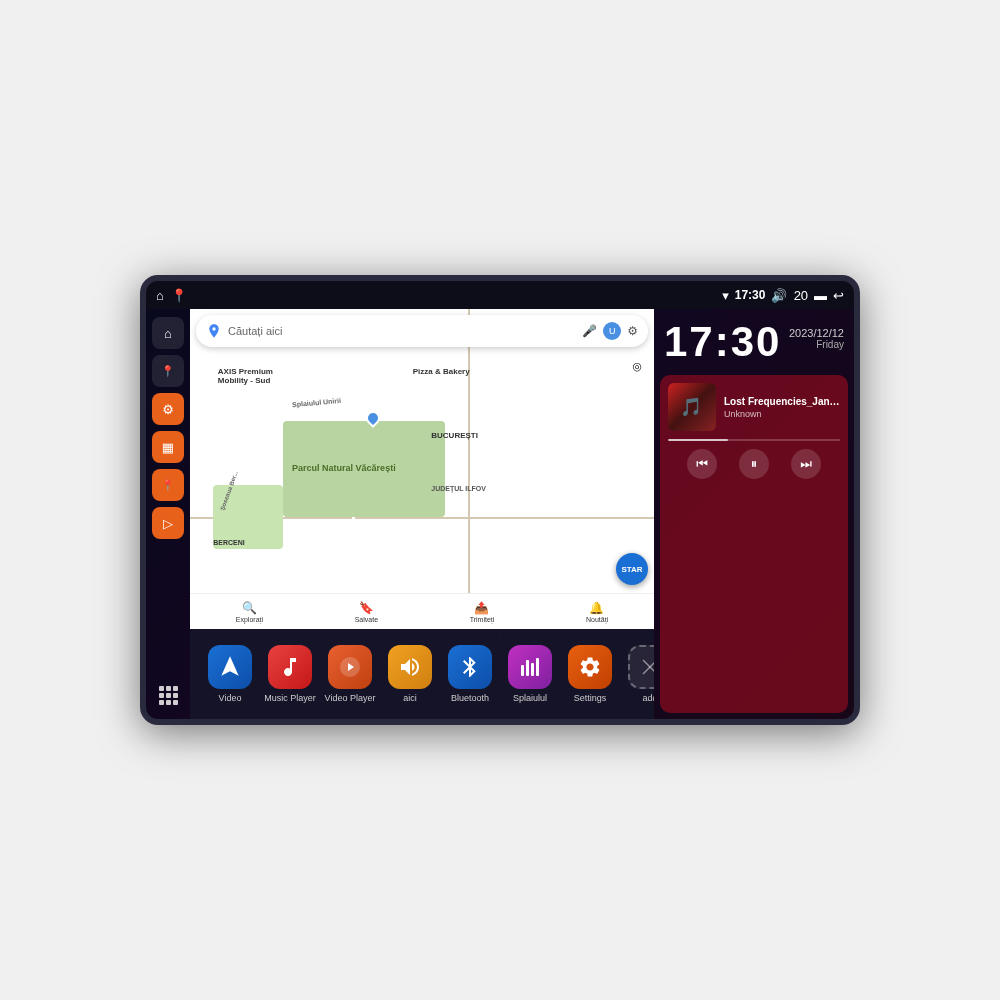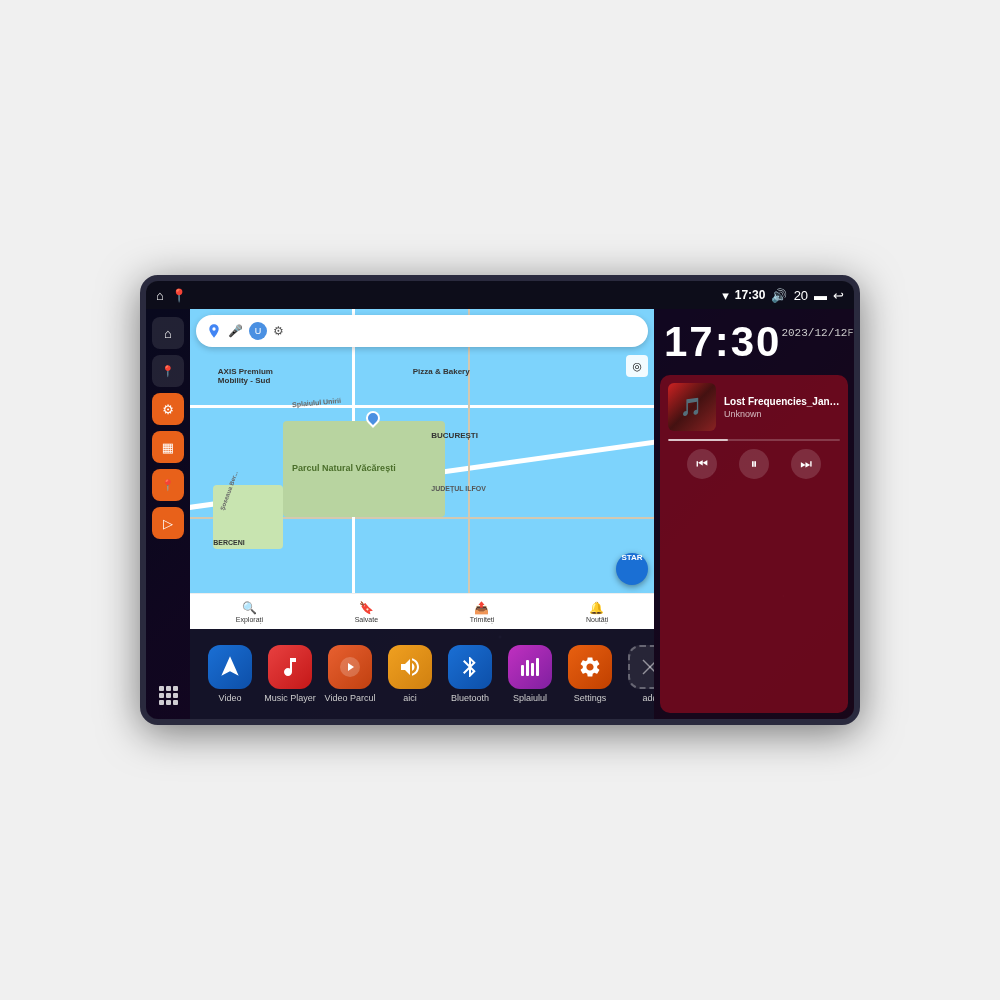--- a/index.html
+++ b/index.html
@@ -142,21 +142,21 @@
       right: 0;
       bottom: 0;
       background: #e8e0d0;
       overflow: hidden;
     }
 
     
     .map-bg {
       width: 100%;
       height: 100%;
-      background: #7dd3fc;
+      background: #ffffff;
       position: relative;
     }
 
     .map-road-h {
       position: absolute;
       height: 4px;
       background: #fff;
       left: 0; right: 0;
     }
     .map-road-v {
@@ -435,21 +435,21 @@
     
     .map-star-btn {
       position: absolute;
       right: 8px;
       bottom: 44px;
       width: 40px;
       height: 40px;
       background: #1a6fd4;
       border-radius: 50%;
       display: flex;
-      align-items: flex-start;
+      align-items: center;
       justify-content: center;
       box-shadow: 0 2px 6px rgba(0,0,0,0.4);
       z-index: 20;
       color: #fff;
       font-size: 14px;
       font-weight: bold;
     }
 
     
     .map-location-btn {
@@ -567,20 +567,21 @@
             <div class="map-label" style="left:7%; top:62%; color:#666; font-size:6px; transform:rotate(-70deg); transform-origin: left center;">Șoseaua Ber...</div>
 
             <div class="map-pin" style="left:38%; top:32%; background:#4a90e2;"></div>
           </div>
 
           <div class="maps-search-bar">
             <svg class="maps-g-icon" viewBox="0 0 24 24" xmlns="http://www.w3.org/2000/svg">
               <path d="M12 2C8.13 2 5 5.13 5 9c0 5.25 7 13 7 13s7-7.75 7-13c0-3.87-3.13-7-7-7z" fill="#4285F4"></path>
               <circle cx="12" cy="9" r="2.5" fill="white"></circle>
             </svg>
+            <span class="maps-search-text">Căutați aici</span>
             <span class="maps-mic-icon">🎤</span>
             <div class="maps-user-icon">U</div>
             <span class="maps-settings-icon">⚙</span>
           </div>
 
           <div class="map-location-btn">
             <span>◎</span>
           </div>
 
           <div class="map-star-btn" style="bottom:44px; right:6px; width:32px; height:32px; font-size:10px;">
@@ -628,21 +629,21 @@
           <span class="app-label">Music Player</span>
         </div>
 
         <div class="app-item">
           <div class="app-icon-wrapper app-video">
             <svg width="24" height="24" viewBox="0 0 24 24">
               <circle cx="12" cy="12" r="10" fill="rgba(255,255,255,0.2)"></circle>
               <path d="M10 8l6 4-6 4V8z" fill="white"></path>
             </svg>
           </div>
-          <span class="app-label">Video Parcul</span>
+          <span class="app-label">Video Player</span>
         </div>
 
         <div class="app-item">
           <div class="app-icon-wrapper app-radio">
             <svg width="24" height="24" viewBox="0 0 24 24">
               <path d="M3 9v6h4l5 5V4L7 9H3zm13.5 3c0-1.77-1.02-3.29-2.5-4.03v8.05c1.48-.73 2.5-2.25 2.5-4.02z" fill="white"></path>
               <path d="M14 3.23v2.06c2.89.86 5 3.54 5 6.71s-2.11 5.85-5 6.71v2.06c4.01-.91 7-4.49 7-8.77s-2.99-7.86-7-8.77z" fill="white"></path>
             </svg>
           </div>
           <span class="app-label">aici</span>
@@ -688,21 +689,21 @@
           <span class="app-label">add</span>
         </div>
       </div>
     </div>
 
     <div class="right-panel">
 
       <div class="clock-section">
         <div style="display:flex; align-items:flex-start; justify-content:space-between;">
           <div class="clock-time">17:30</div>
-          <div style="display:flex;flex-direction:row;align-items:flex-end;padding-top:4px;font-family:Liberation Mono, monospace;">
+          <div style="display:flex;flex-direction:column;align-items:flex-end;padding-top:4px;">
             <span class="clock-date">2023/12/12</span>
             <span class="clock-day">Friday</span>
           </div>
         </div>
       </div>
 
       <div class="music-section">
         <div class="music-top">
           <div class="music-album-art">
             <div class="music-album-art-inner">

